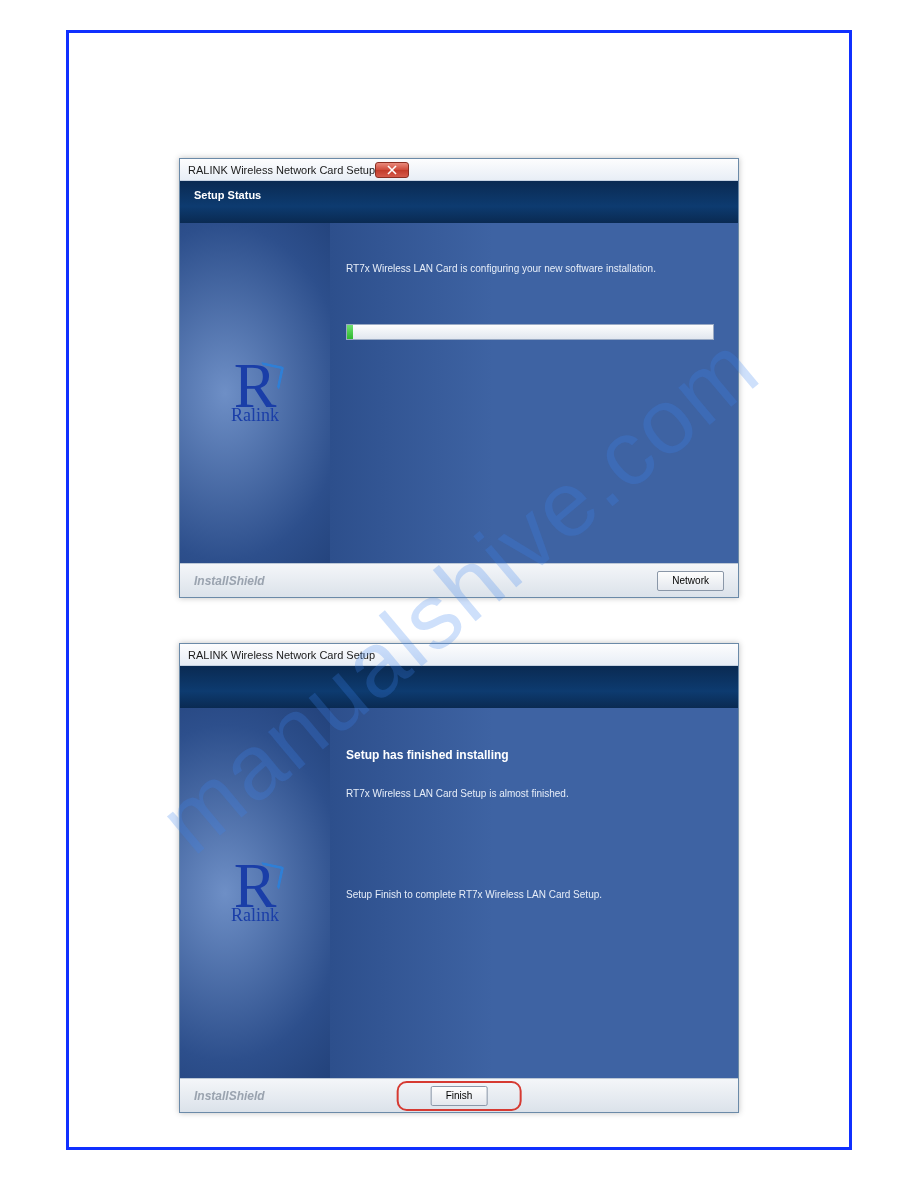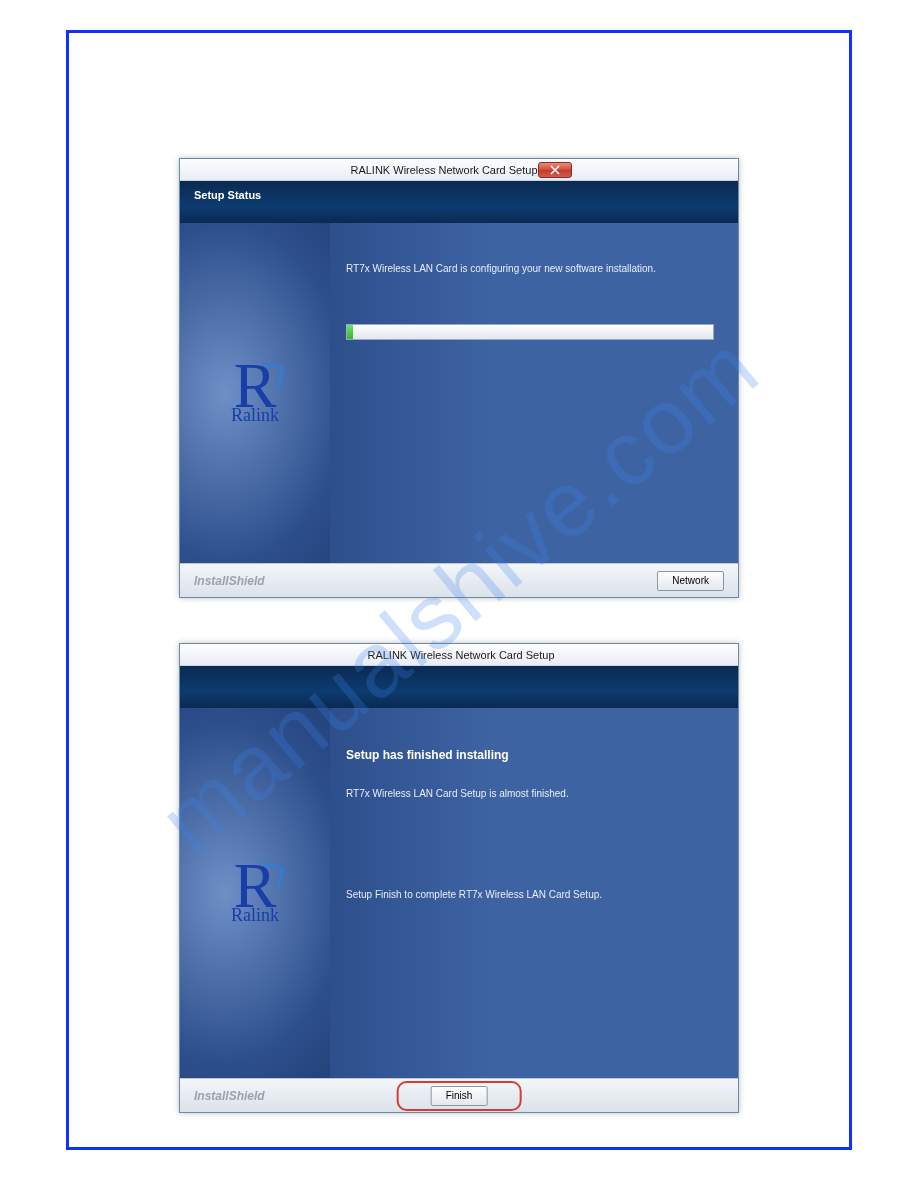--- a/index.html
+++ b/index.html
@@ -40,21 +40,21 @@
     border: 1px solid #6b8aa8;
     background: #fff;
     box-shadow: 0 0 6px rgba(0,0,0,0.25);
   }
   .titlebar {
     height: 22px;
     background: linear-gradient(#fdfdfe, #e8eef6);
     border-bottom: 1px solid #c7d3e2;
     display: flex;
     align-items: center;
-    justify-content: center;
+    justify-content: flex-start;
     padding: 0 4px 0 8px;
   }
   .titlebar-text {
     font-size: 11px;
     color: #1a1a1a;
   }
   .close-btn {
     width: 34px;
     height: 16px;
     background: linear-gradient(#e98a7c, #cf4d3d 48%, #c23b2a 52%, #d55a4a);

